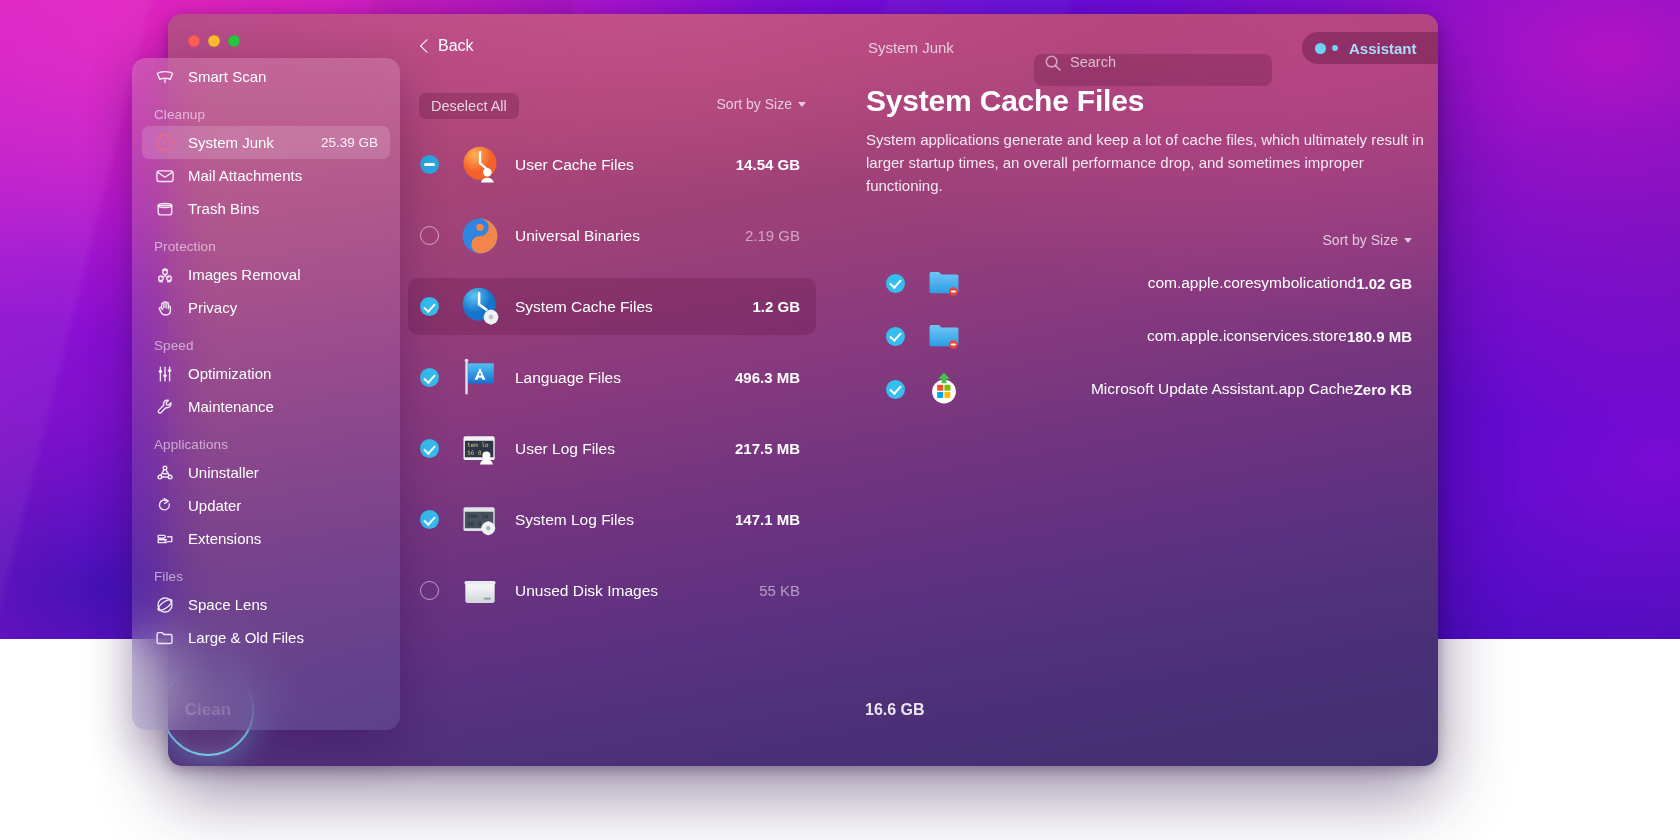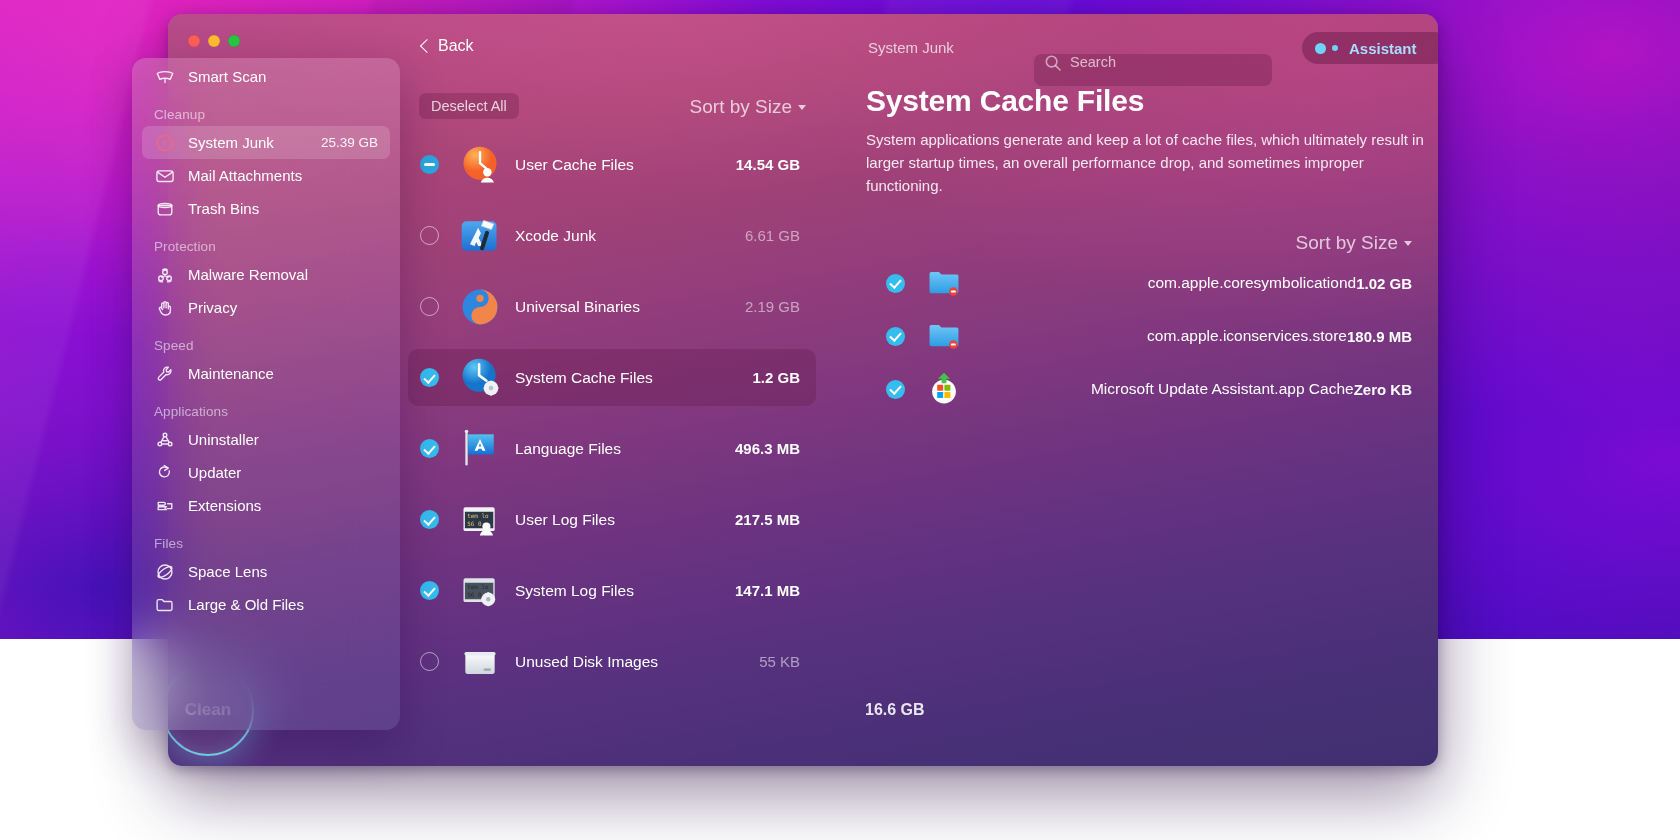--- a/index.html
+++ b/index.html
@@ -204,21 +204,21 @@
     position:absolute; left:19px; top:9px;
     height:26px; padding: 7px 12px;
     border-radius:7px;
     background: rgba(92,20,62,.28);
     display:flex; align-items:center;
     color: rgba(255,255,255,.78);
     font-size:14.5px;
   }
   .sortby {
     color: rgba(255,255,255,.72);
-    font-size:19px;
+    font-size:14px;
     display:flex; align-items:center; gap:6px;
   }
   #mid-sort { position:absolute; right:18px; top:12px; }
   .caret-down {
     width:0;height:0;
     border-left:4px solid transparent;
     border-right:4px solid transparent;
     border-top:5px solid rgba(255,255,255,.72);
     display:block;
   }
@@ -372,39 +372,20 @@
                   </radialGradient>
                 </defs>
         <circle cx="24" cy="22" r="18" fill="url(#oG)"></circle>
         <path d="M24 10 v12 l7 6" fill="none" stroke="#fff" stroke-width="2.6" stroke-linecap="round"></path>
         <circle cx="32" cy="32" r="4.6" fill="#fff"></circle>
         <path d="M24.8 43 a7.6 7.6 0 0 1 14.4 0 z" fill="#fff"></path>
       </svg>
             </span>
         <span class="jname">User Cache Files</span>
         <span class="jsize">14.54 GB</span>
-      </div>
-          <div class="junk-row">
-        <span class="check off"></span>
-        <span class="jicon">
-              <svg viewBox="0 0 48 48" width="44" height="44">
-        <defs>
-                  <linearGradient id="xG" x1="0" y1="0" x2="0" y2="1">
-                    <stop offset="0%" stop-color="#4fa8ee"></stop>
-                    <stop offset="100%" stop-color="#1d6fd0"></stop>
-                  </linearGradient>
-                </defs>
-        <rect x="4" y="8" width="38" height="32" rx="5" fill="url(#xG)"></rect>
-        <path d="M13 33 L22 15 L25 21 l-2.5 5 4.5 9 h-5 l-2-4.4 -2 4.4 z" fill="#fff" opacity=".95"></path>
-        <rect x="27" y="18" width="4.5" height="22" rx="2.2" fill="#1e2a38" transform="rotate(18 29 28)"></rect>
-        <path d="M28 7 l11 4 -2.5 6 -11-4 z" fill="#fff" stroke="#c9d4de" stroke-width=".8"></path>
-      </svg>
-            </span>
-        <span class="jname">Xcode Junk</span>
-        <span class="jsize dim">6.61 GB</span>
       </div>
           <div class="junk-row">
         <span class="check off"></span>
         <span class="jicon">
               <svg viewBox="0 0 48 48" width="44" height="44">
         <circle cx="24" cy="24" r="19" fill="#2f86e0"></circle>
         <path d="M24 5 a19 19 0 0 1 0 38 a9.5 9.5 0 0 1 0-19 a9.5 9.5 0 0 0 0-19 z" fill="#f2854a"></path>
         <circle cx="24" cy="14.5" r="4" fill="#f2854a"></circle>
       </svg>
             </span>
@@ -635,33 +616,45 @@
           <svg viewBox="0 0 24 24" width="22" height="22">
             <circle cx="12" cy="9" r="2.5" fill="none" stroke="rgba(255,255,255,.92)" stroke-width="1.5" stroke-linecap="round" stroke-linejoin="round"></circle>
             <circle cx="7.6" cy="15.6" r="2.5" fill="none" stroke="rgba(255,255,255,.92)" stroke-width="1.5" stroke-linecap="round" stroke-linejoin="round"></circle>
             <circle cx="16.4" cy="15.6" r="2.5" fill="none" stroke="rgba(255,255,255,.92)" stroke-width="1.5" stroke-linecap="round" stroke-linejoin="round"></circle>
             <path fill="none" stroke="rgba(255,255,255,.92)" stroke-width="1.5" stroke-linecap="round" stroke-linejoin="round" d="M12 11.6 v2.2 M10 13.4 l-1.6 1 M14 13.4 l1.6 1"></path>
             <path fill="none" stroke="rgba(255,255,255,.92)" stroke-width="1.5" stroke-linecap="round" stroke-linejoin="round" d="M9.6 6.4 A4 4 0 0 1 14.4 6.4"></path>
             <path fill="none" stroke="rgba(255,255,255,.92)" stroke-width="1.5" stroke-linecap="round" stroke-linejoin="round" d="M5.4 18.2 A4 4 0 0 0 9.2 19.4"></path>
             <path fill="none" stroke="rgba(255,255,255,.92)" stroke-width="1.5" stroke-linecap="round" stroke-linejoin="round" d="M14.8 19.4 A4 4 0 0 0 18.6 18.2"></path>
           </svg>
         </span>
-          <span class="side-label">Malware Removal</span>
+          <span class="side-label">Images Removal</span>
 
         </div>
       <div class="side-item">
           <span class="side-icon">
           <svg viewBox="0 0 24 24" width="22" height="22">
             <path fill="none" stroke="rgba(255,255,255,.92)" stroke-width="1.5" stroke-linecap="round" stroke-linejoin="round" d="M8.4 12.6 V7.6 a1.2 1.2 0 0 1 2.4 0 v4.2 M10.8 11.6 V6.2 a1.2 1.2 0 0 1 2.4 0 v5.4 M13.2 11.8 V7.2 a1.2 1.2 0 0 1 2.4 0 v5.6 M15.6 10.8 a1.2 1.2 0 0 1 2.3 .4 v3.2 c0 3.2-2.3 5.2-5.2 5.2 -2.8 0-4.4-1.4-5.2-3.2 l-1.6-3.4 a1.2 1.2 0 0 1 2-1.3 l1.5 2"></path>
           </svg>
         </span>
           <span class="side-label">Privacy</span>
 
         </div>
       <div class="side-group-label">Speed</div>
+      <div class="side-item">
+          <span class="side-icon">
+          <svg viewBox="0 0 24 24" width="22" height="22">
+            <path fill="none" stroke="rgba(255,255,255,.92)" stroke-width="1.5" stroke-linecap="round" stroke-linejoin="round" d="M7 4.5 v15 M12 4.5 v15 M17 4.5 v15"></path>
+            <rect x="5" y="8" width="4" height="2.6" rx="1.3" fill="rgba(255,255,255,.92)"></rect>
+            <rect x="10" y="12.6" width="4" height="2.6" rx="1.3" fill="rgba(255,255,255,.92)"></rect>
+            <rect x="15" y="7" width="4" height="2.6" rx="1.3" fill="rgba(255,255,255,.92)"></rect>
+          </svg>
+        </span>
+          <span class="side-label">Optimization</span>
+
+        </div>
       <div class="side-item">
           <span class="side-icon">
           <svg viewBox="0 0 24 24" width="22" height="22">
             <path fill="none" stroke="rgba(255,255,255,.92)" stroke-width="1.5" stroke-linecap="round" stroke-linejoin="round" d="M15.6 4.6 a4.2 4.2 0 0 0 -5 5.4 l-5.4 5.4 a1.8 1.8 0 0 0 2.6 2.6 l5.4 -5.4 a4.2 4.2 0 0 0 5.2 -5.2 l-2.5 2.5 -2.2 -0.4 -0.4 -2.2 z"></path>
           </svg>
         </span>
           <span class="side-label">Maintenance</span>
 
         </div>
       <div class="side-group-label">Applications</div>

